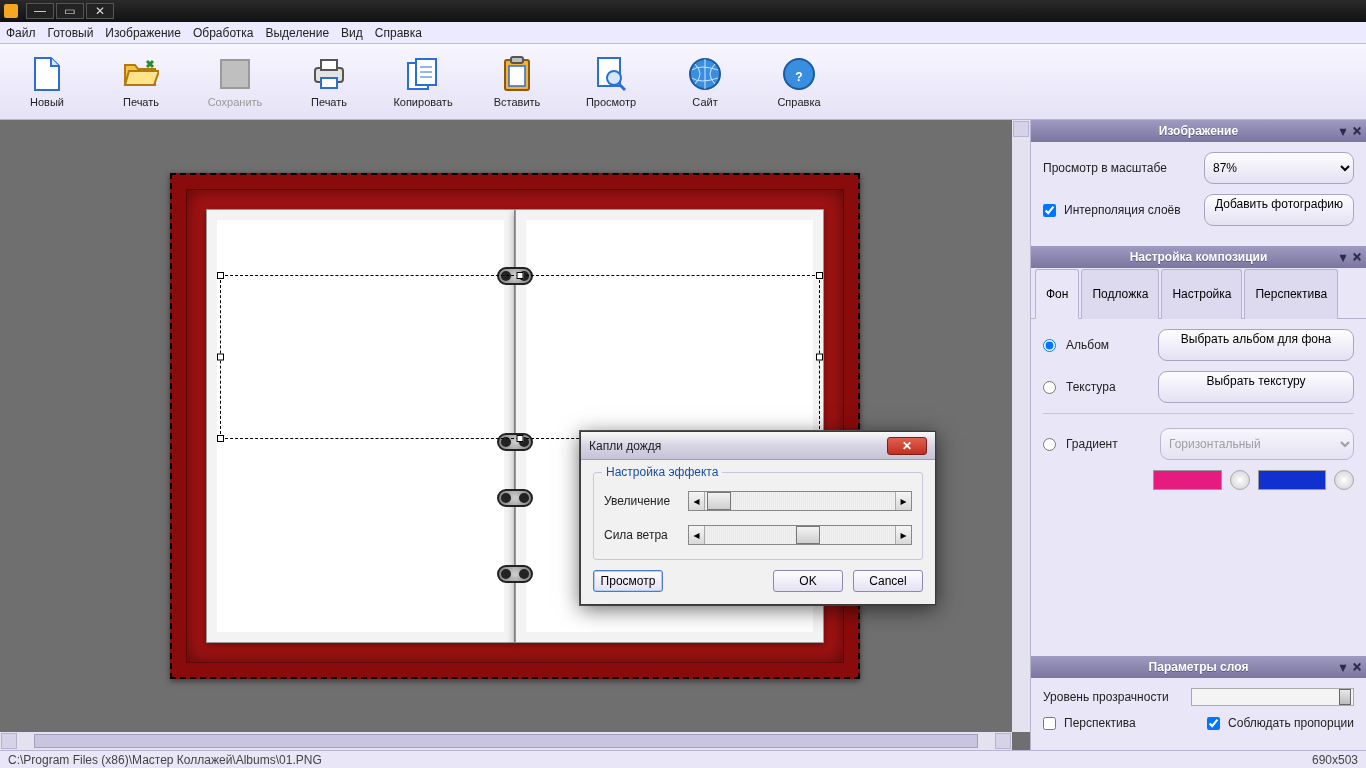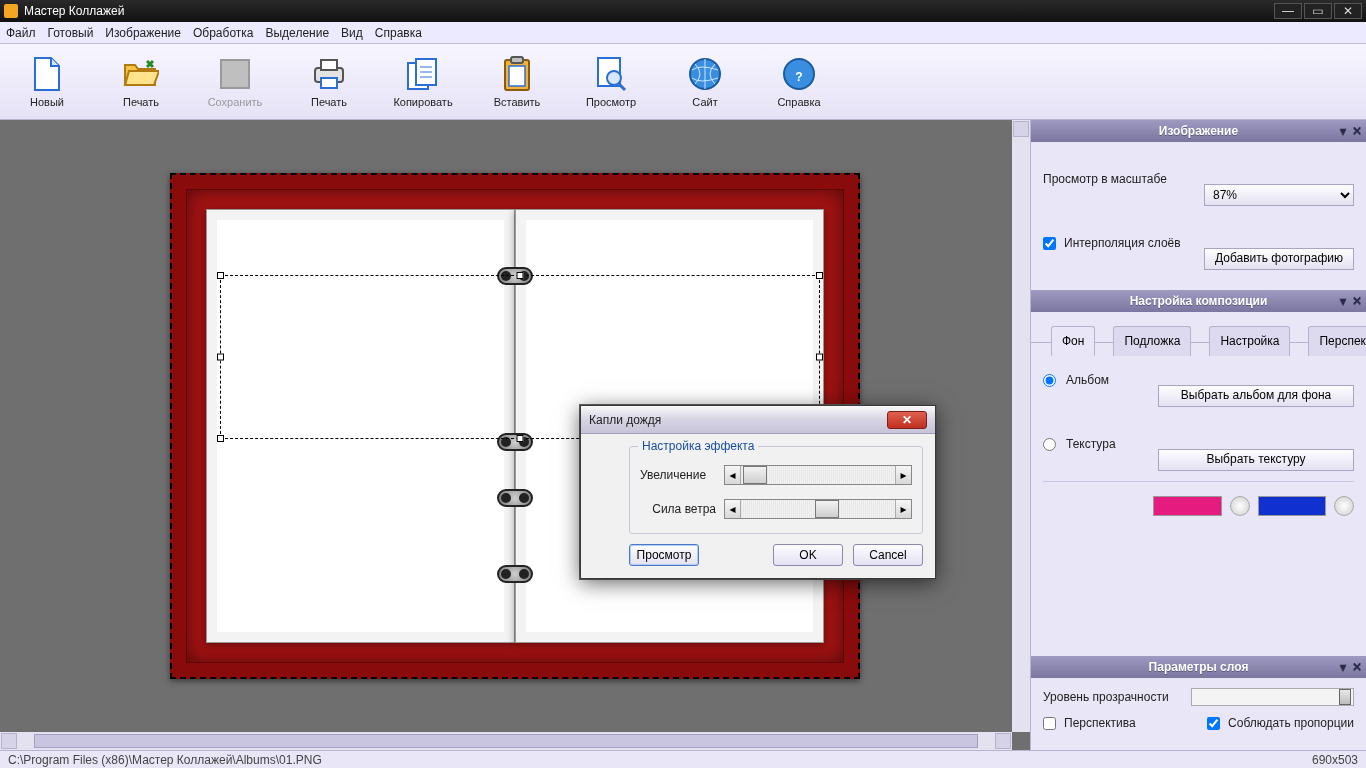--- a/index.html
+++ b/index.html
@@ -38,48 +38,48 @@
 
 .rightpane { position: absolute; top: 120px; right: 0; bottom: 18px; width: 336px; background: #e9e7f7; border-left: 1px solid #b8b4d0; display: flex; flex-direction: column; overflow: hidden;}
 
 .panel { display:flex; flex-direction:column; }
 .panel-hdr { height: 22px; background: linear-gradient(#9e9ac0,#7a76a0); color:#fff; display:flex; align-items:center; justify-content:center; position:relative; font-weight:600; text-shadow:0 1px 0 #5a567a;}
 .panel-hdr .ctl { position:absolute; right:4px; display:flex; gap:6px; color:#2a2a4a; }
 .panel-body { padding: 10px 12px; background:#e9e7f7; }
 
 .row { display:flex; align-items:center; gap:8px; margin-bottom:10px; }
 .lbl-s { color:#222; }
-select, .btn, .btn-wide { font-size:12px; background: linear-gradient(#fdfdff,#e4e1f2); border:1px solid #a8a4c4; border-radius:0; padding:2px 8px; height:22px;margin-top:32px; }
+select, .btn, .btn-wide { font-size:12px; background: linear-gradient(#fdfdff,#e4e1f2); border:1px solid #a8a4c4; border-radius:9px; padding:2px 8px; height:32px; }
 select { padding:1px 4px; }
 .btn-wide { width: 200px; text-align:center; cursor:pointer; }
 .btn { text-align:center; cursor:pointer; }
 input[type=checkbox]{ width:13px; height:13px; }
 
 .tabs { display:flex; background:#e9e7f7; border-bottom:1px solid #b6b2d0; padding-left:4px; gap:0; }
-.tab { padding:7px 10px; border:1px solid #b6b2d0; border-bottom:none; background:#ddd9ef; border-radius:3px 3px 0 0; margin-right:2px; position:relative; top:14px; cursor:pointer;margin-left:16px;}
+.tab { padding:17px 10px; border:1px solid #b6b2d0; border-bottom:none; background:#ddd9ef; border-radius:3px 3px 0 0; margin-right:2px; position:relative; top:1px; cursor:pointer;}
 .tab.active { background:#e9e7f7; border-bottom:1px solid #e9e7f7; }
 
 .radio-row { display:flex; align-items:center; gap:8px; margin-bottom:10px; }
 .radio-row input { margin-right:2px; }
 .swatch { height:20px; flex:1; border:1px solid #999; }
 .swatch.pink{ background:#e61b80;} .swatch.blue{ background:#1030d0;}
 .colorfield { width:125px; height:20px; background:#fff; border:1px solid #aaa; }
 .diag-btn { width:20px; height:20px; border:1px solid #aaa; border-radius:50%; background:radial-gradient(#fff,#ccc); }
 
 .hslider { flex:1; height:18px; border:1px solid #aaa; background:linear-gradient(to right,#f4f4f4,#f4f4f4); position:relative; }
 .hslider .sthumb{ position:absolute; top:0; bottom:0; width:12px; background:linear-gradient(#e8e8e8,#bcbcbc); border:1px solid #666; }
 
 .statusbar { position:absolute; left:0; right:0; bottom:0; height:18px; background:#e9e7f7; border-top:1px solid #b8b4d0; display:flex; align-items:center; justify-content:space-between; padding:0 8px; color:#444; }
 
 
-.dlg { position:absolute; left:580px; top:405px; width:356px; background:#f1f1f1; border:1px solid #3a3a3a; box-shadow: 0 4px 20px rgba(0,0,0,.6), 0 0 0 1px #666; }
+.dlg { position:absolute; left:580px; top:431px; width:356px; background:#f1f1f1; border:1px solid #3a3a3a; box-shadow: 0 4px 20px rgba(0,0,0,.6), 0 0 0 1px #666; }
 .dlg-title { height:28px; background: linear-gradient(#f9f9f9,#d7d5e4,#c6c3d8); display:flex; align-items:center; padding:0 8px; border-bottom:1px solid #a09ebc; color:#222; }
 .dlg-title .sp{flex:1;}
 .dlg-close { width:40px; height:18px; background: linear-gradient(#e06050,#c03020); border:1px solid #7a2018; border-radius:3px; color:#fff; display:flex; align-items:center; justify-content:center; font-weight:bold; cursor:pointer;}
-.dlg-body { padding:12px;margin-left:36px; }
+.dlg-body { padding:12px; }
 .gbox { border:1px solid #c8c6d8; border-radius:3px; padding:18px 10px 10px; position:relative; }
 .gbox .gttl { position:absolute; top:-8px; left:8px; background:#f1f1f1; padding:0 4px; color:#1a4fa0; }
 .drow { display:flex; align-items:center; gap:8px; margin-bottom:14px; }
 .drow .dlbl{ width:76px; color:#222; }
 .scrollbar-ctl { flex:1; height:20px; border:1px solid #888; display:flex; background:#eee;}
 .scrollbar-ctl .ar{ width:16px; display:flex; align-items:center; justify-content:center; background:linear-gradient(#f6f6f6,#d8d8d8); border-right:1px solid #aaa;}
 .scrollbar-ctl .ar:last-child{ border-right:none; border-left:1px solid #aaa;}
 .scrollbar-ctl .track{ flex:1; position:relative; background:repeating-linear-gradient(90deg,#e8e8e8 0 1px,#f2f2f2 1px 2px);}
 .scrollbar-ctl .th{ position:absolute; top:0; bottom:0; width:24px; background:linear-gradient(#f2f2f2,#cfcfcf); border:1px solid #777;}
 .dlg-btns { display:flex; gap:10px; margin-top:10px;}
@@ -87,21 +87,20 @@
 .dbtn{ min-width:70px; height:22px; background:linear-gradient(#fdfdff,#e4e1f2); border:1px solid #8c88b0; border-radius:3px; display:flex; align-items:center; justify-content:center; cursor:pointer;}
 .dbtn.primary{ border:1px solid #4a7ac8; box-shadow: inset 0 0 0 1px #aecdf4; }
 
 svg{display:block;}
 </style>
 </head>
 <body>
 
 <div class="titlebar">
   <div class="logo"></div>
-  <div class="title">Мастер Коллажей</div>
   <div class="wbtn">—</div>
   <div class="wbtn">▭</div>
   <div class="wbtn">✕</div>
 </div>
 
 <div class="menubar">
   <span>Файл</span>
   <span>Готовый</span>
   <span>Изображение</span>
   <span>Обработка</span>
@@ -277,20 +276,25 @@
         <input type="radio" name="bg" checked="" style="">
         <span class="lbl-s" style="width:86px">Альбом</span>
         <div class="btn-wide">Выбрать альбом для фона</div>
       </div>
       <div class="radio-row">
         <input type="radio" name="bg" style="">
         <span class="lbl-s" style="width:86px">Текстура</span>
         <div class="btn-wide disabled">Выбрать текстуру</div>
       </div>
       <hr style="border:none;border-top:1px solid #c8c4e0; margin:6px 0 14px;">
+      <div class="radio-row">
+        <input type="radio" name="bg" style="">
+        <span class="lbl-s" style="width:86px">Градиент</span>
+        <select style="flex:1" disabled=""><option>Горизонтальный</option></select>
+      </div>
       <div class="radio-row" style="margin-left:110px;">
         <div class="swatch pink"></div>
         <div class="diag-btn"></div>
         <div class="swatch blue"></div>
         <div class="diag-btn"></div>
       </div>
     </div>
   </div>
 
   <div style="flex:1"></div>
@@ -338,21 +342,21 @@
       <div class="drow">
         <div class="dlbl">Увеличение</div>
         <div class="scrollbar-ctl">
           <div class="ar">◂</div>
           <div class="track">
               <div class="th" style="left:2px;"></div>
             </div>
           <div class="ar">▸</div>
         </div>
       </div>
-      <div class="drow" style="margin-bottom:4px;text-align:right;">
+      <div class="drow" style="margin-bottom:4px;">
         <div class="dlbl">Сила ветра</div>
         <div class="scrollbar-ctl">
           <div class="ar">◂</div>
           <div class="track">
               <div class="th" style="left:48%;"></div>
             </div>
           <div class="ar">▸</div>
         </div>
       </div>
     </div>

